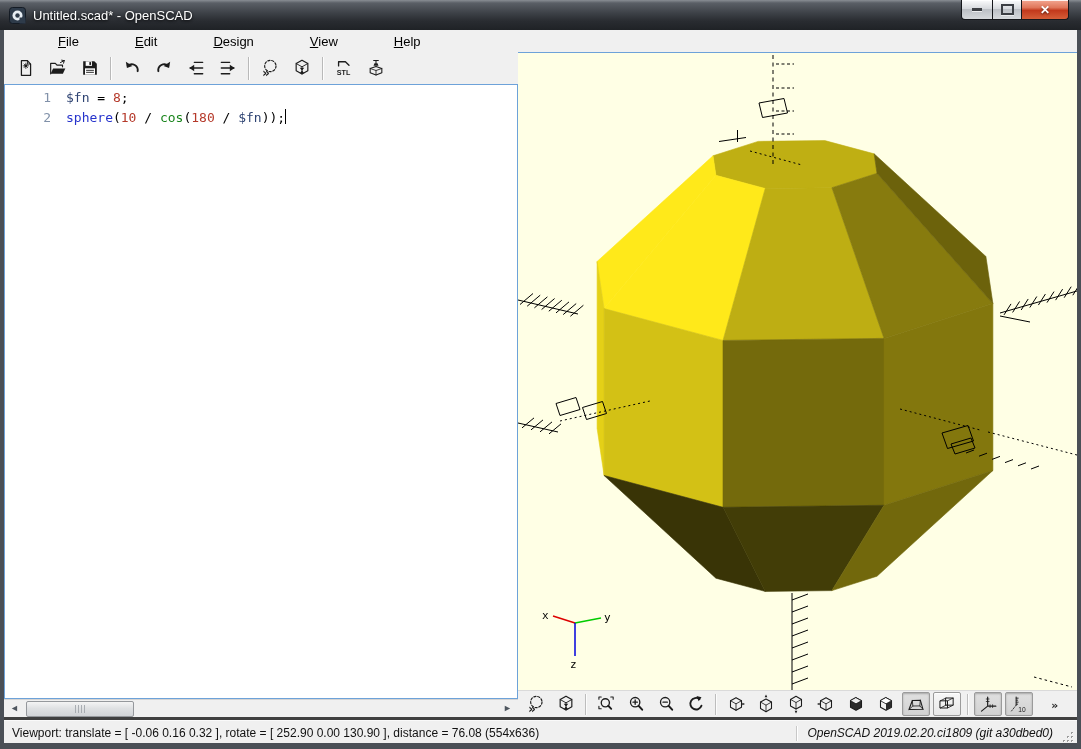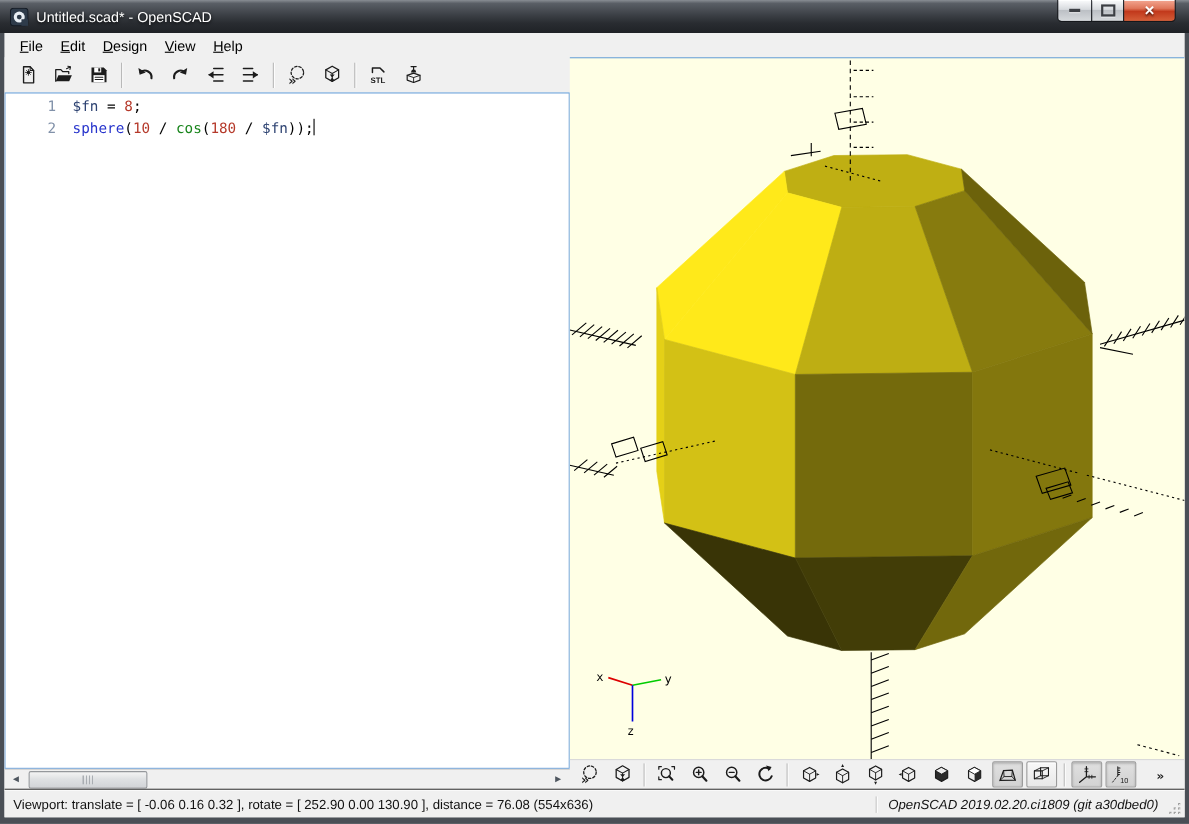--- a/index.html
+++ b/index.html
@@ -20,21 +20,21 @@
   .wbtn.max{width:28px;border-left:none;border-right:none;}
   .wbtn.close{width:46px;border-radius:0 0 4px 0;
     background:linear-gradient(#f3a792,#e0765a 40%,#c2391c 55%,#d55e38 100%);}
   .glyph-min{width:10px;height:3px;background:#3c3f44;box-shadow:0 1px 0 rgba(255,255,255,.7);}
   .glyph-max{width:9px;height:7px;border:2px solid #3c3f44;box-shadow:0 1px 0 rgba(255,255,255,.6);}
   .glyph-close{color:#fff;font-size:12px;font-weight:bold;text-shadow:0 1px 2px rgba(0,0,0,.6);}
   
   .inner{position:absolute;left:4px;right:4px;top:30px;bottom:6px;background:#f0f0f0;overflow:hidden;}
   
   .menubar{height:22px;display:flex;align-items:center;padding-left:6px;font-size:13px;color:#000;}
-  .mitem{padding:2px 8px;cursor:default;}
+  .mitem{padding:2px 8px;cursor:default;margin-left:40px;}
   
   .cols{display:flex;height:665px;}
   .leftcol{width:514px;flex:none;display:flex;flex-direction:column;}
   .rightcol{width:559px;flex:none;display:flex;flex-direction:column;}
   
   .toolbar{height:32px;display:flex;align-items:center;padding-left:8px;background:#f0f0f0;}
   .tbtn{width:27px;height:26px;display:flex;align-items:center;justify-content:center;margin-right:5px;}
   .tsep{width:1px;height:23px;background:#b9b9b9;box-shadow:1px 0 0 #fdfdfd;margin:0 7px 0 2px;flex:none;}
   
   .editor{flex:1;background:#fff;border:1px solid #6da2d9;overflow:hidden;
@@ -55,21 +55,21 @@
   .view3d{height:638px;background:#FFFFE5;border-top:1px solid #6da2d9;position:relative;overflow:hidden;}
   .view3d svg{position:absolute;left:0;top:0;}
   .vptoolbar{height:26px;border-top:1px solid #dadada;background:#f0f0f0;display:flex;align-items:center;padding-left:4px;}
   .vbtn{width:27px;height:24px;display:flex;align-items:center;justify-content:center;margin-right:3px;flex:none;}
   .vbtn.framed{border:1px solid #9b9b9b;border-radius:2px;background:linear-gradient(#f8f8f8,#e8e8e8);
     box-shadow:inset 0 1px 0 #fff;width:26px;height:22px;}
   .vbtn.checked{background:linear-gradient(#e0e0e0,#d2d2d2);box-shadow:inset 0 1px 2px rgba(0,0,0,.25);}
   .vsep{width:1px;height:21px;background:#bdbdbd;box-shadow:1px 0 0 #fcfcfc;margin:0 6px 0 3px;flex:none;}
   .vmore{margin-left:8px;}
   
-  .statusbar{height:26px;background:#f0f0f0;border-top:1px solid #404040;box-shadow:inset 0 1px 0 #fafafa;
+  .statusbar{height:26px;background:#f0f0f0;border-top:3px solid #404040;box-shadow:inset 0 1px 0 #fafafa;
     display:flex;align-items:center;font-size:12px;color:#111;padding-left:8px;position:relative;}
   .status-left{flex:1;}
   .ssep{width:1px;height:15px;background:#c8c8c8;box-shadow:1px 0 0 #fff;margin:0 10px;}
   .status-right{padding-right:24px;font-style:italic;}
   .grip{position:absolute;right:3px;bottom:3px;width:13px;height:13px;}
 </style>
 </head>
 <body>
 
 <div class="win">

